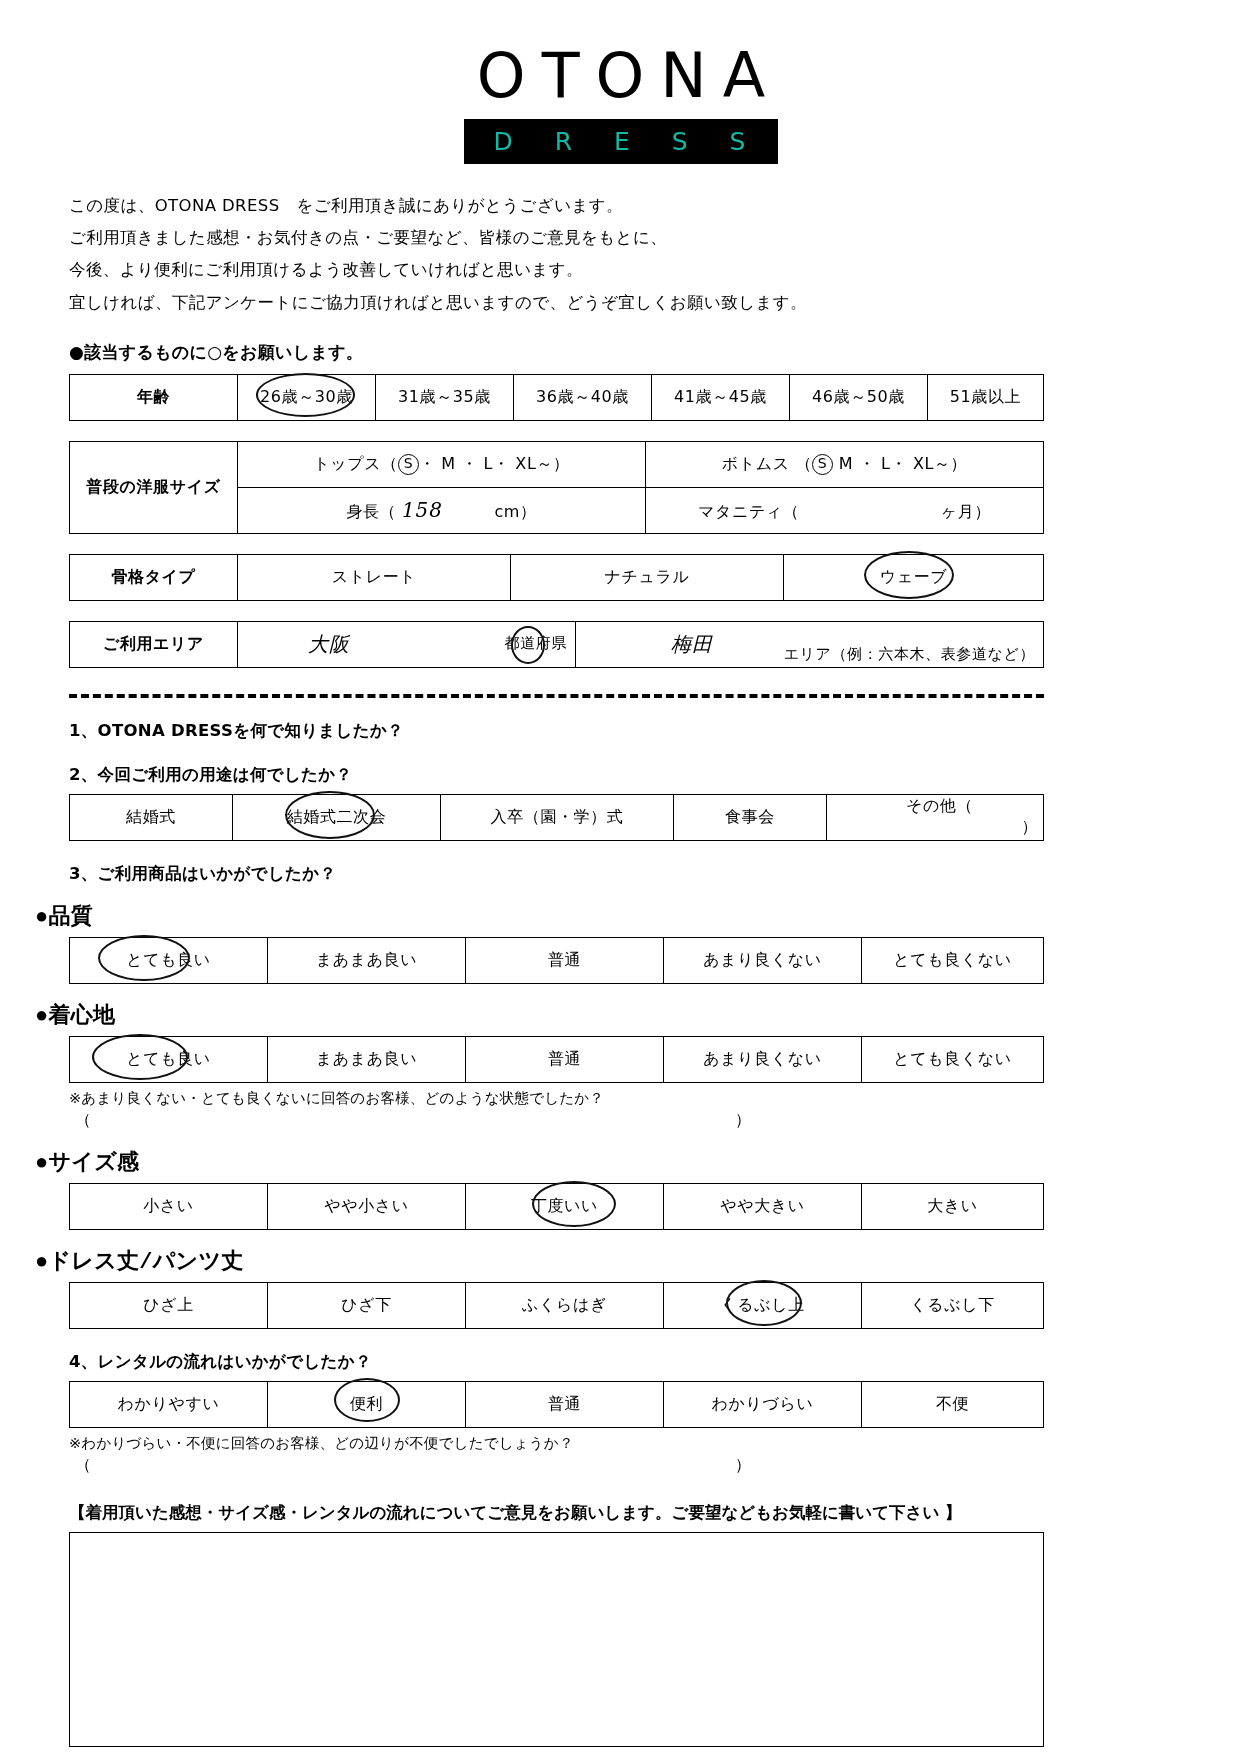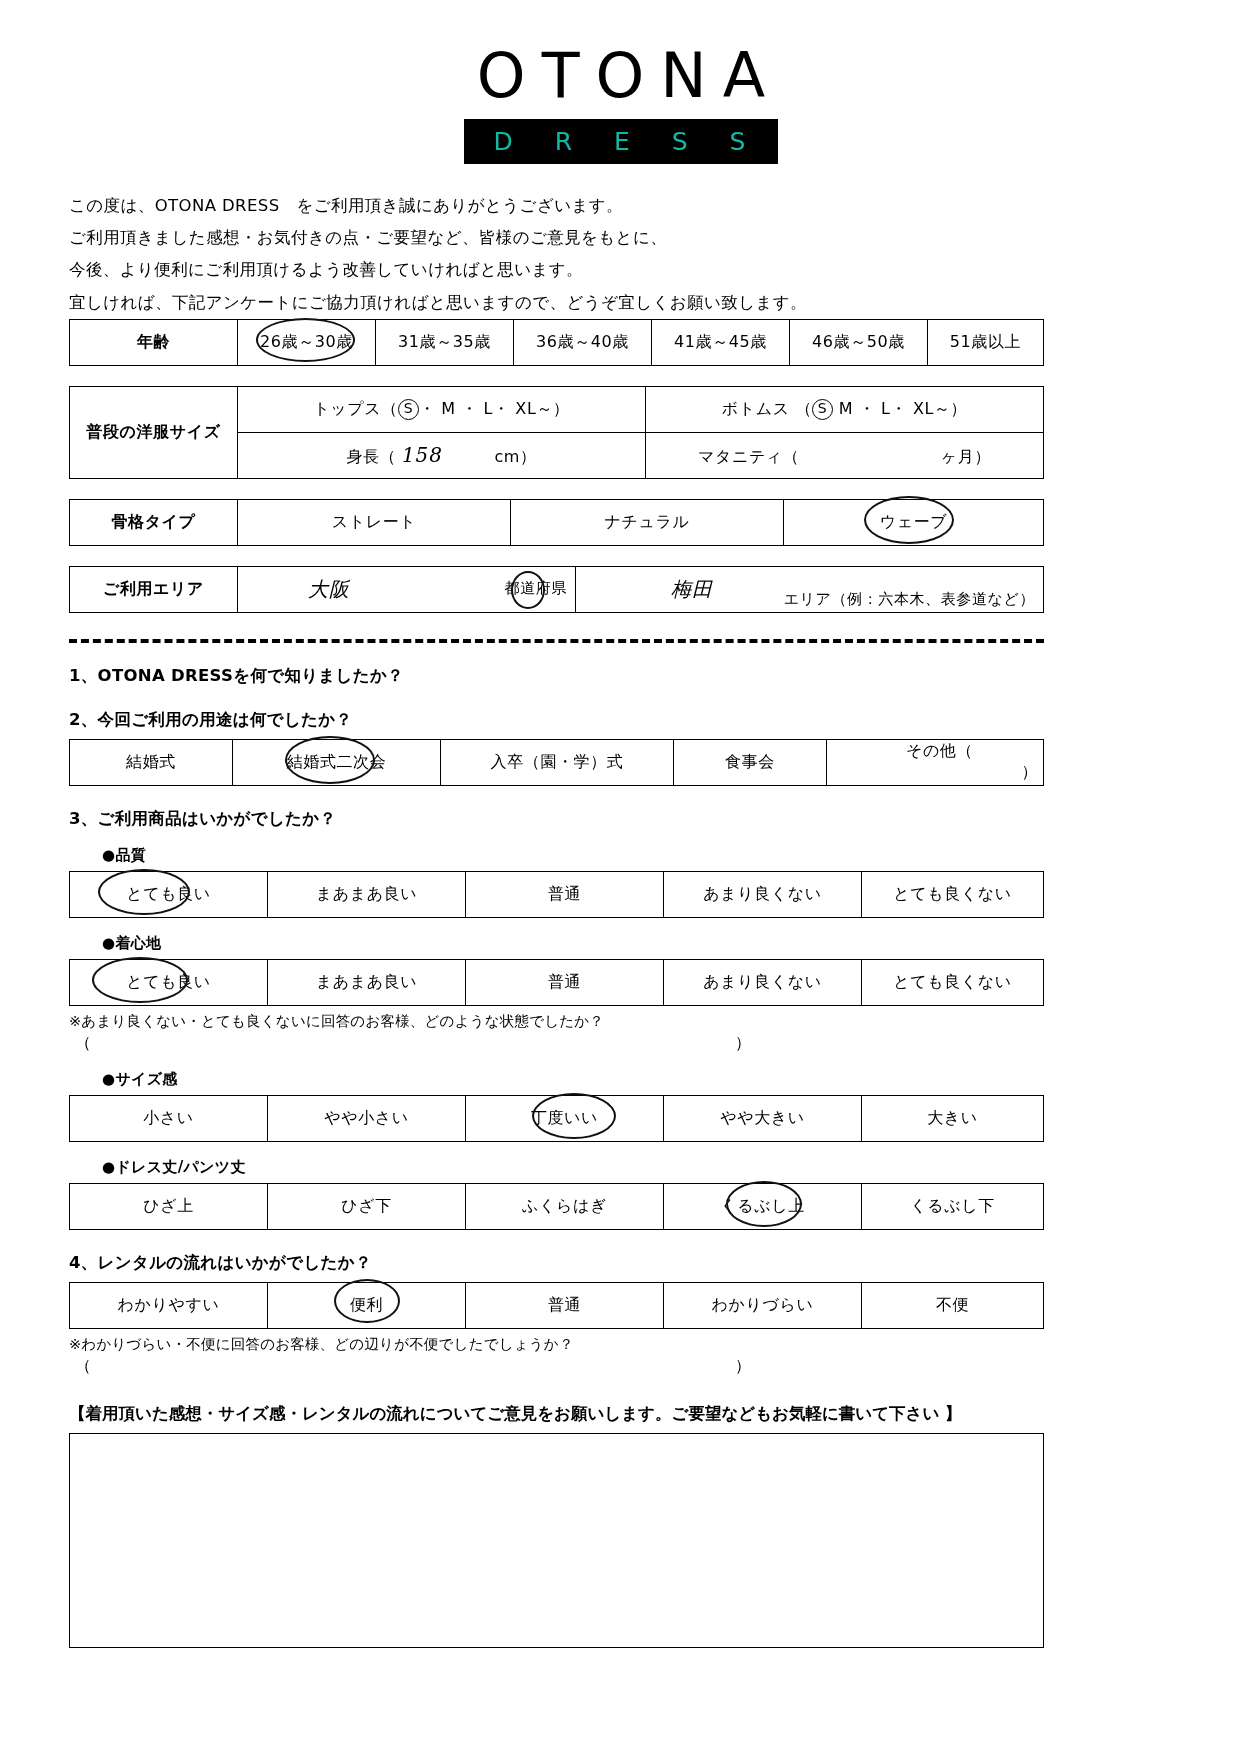--- a/index.html
+++ b/index.html
@@ -53,21 +53,21 @@
   }
 
   
   .dashed{
     margin:26px 0 0 62px;width:975px;height:0;
     border-top:4px dashed #000;
   }
 
   
   .q{margin:22px 0 8px 62px;font-size:16.5px;font-weight:bold;letter-spacing:.3px;}
-  .sub{margin:16px 0 6px 95px;font-size:15px;font-weight:bold;letter-spacing:.3px;}
+  .sub{margin:16px 0 6px 28px;font-size:22px;font-weight:bold;letter-spacing:.3px;font-family:Liberation Mono, monospace;}
   .note{margin:6px 0 0 62px;font-size:14.5px;letter-spacing:.2px;}
   .paren{margin:2px 0 0 68px;font-size:16px;position:relative;width:975px;}
   .paren .r{position:absolute;left:660px;top:0;}
 
   .boxtitle{margin:26px 0 8px 62px;font-size:16.5px;font-weight:bold;letter-spacing:0px;}
   .bigbox{margin-left:62px;width:975px;height:215px;border:1.4px solid #000;box-sizing:border-box;}
 
   .left-align{text-align:left;padding-left:10px;}
 </style>
 </head>
@@ -80,20 +80,21 @@
     <div class="logo-bar">D R E S S</div>
   </div>
 
   <div class="intro">
     <div>この度は、OTONA DRESS　をご利用頂き誠にありがとうございます。</div>
     <div>ご利用頂きました感想・お気付きの点・ご要望など、皆様のご意見をもとに、</div>
     <div>今後、より便利にご利用頂けるよう改善していければと思います。</div>
     <div>宜しければ、下記アンケートにご協力頂ければと思いますので、どうぞ宜しくお願い致します。</div>
   </div>
 
+  <div class="lead">●該当するものに○をお願いします。</div>
 
   <table class="f">
     <tbody>
         <tr>
       <td class="lbl" style="width:165px">年齢</td>
       <td style="width:135px">
         <span>26歳～30歳</span>
         <span class="circ" style="left:18px;top:-2px;width:95px;height:40px;"></span>
       </td>
       <td style="width:135px">31歳～35歳</td>

